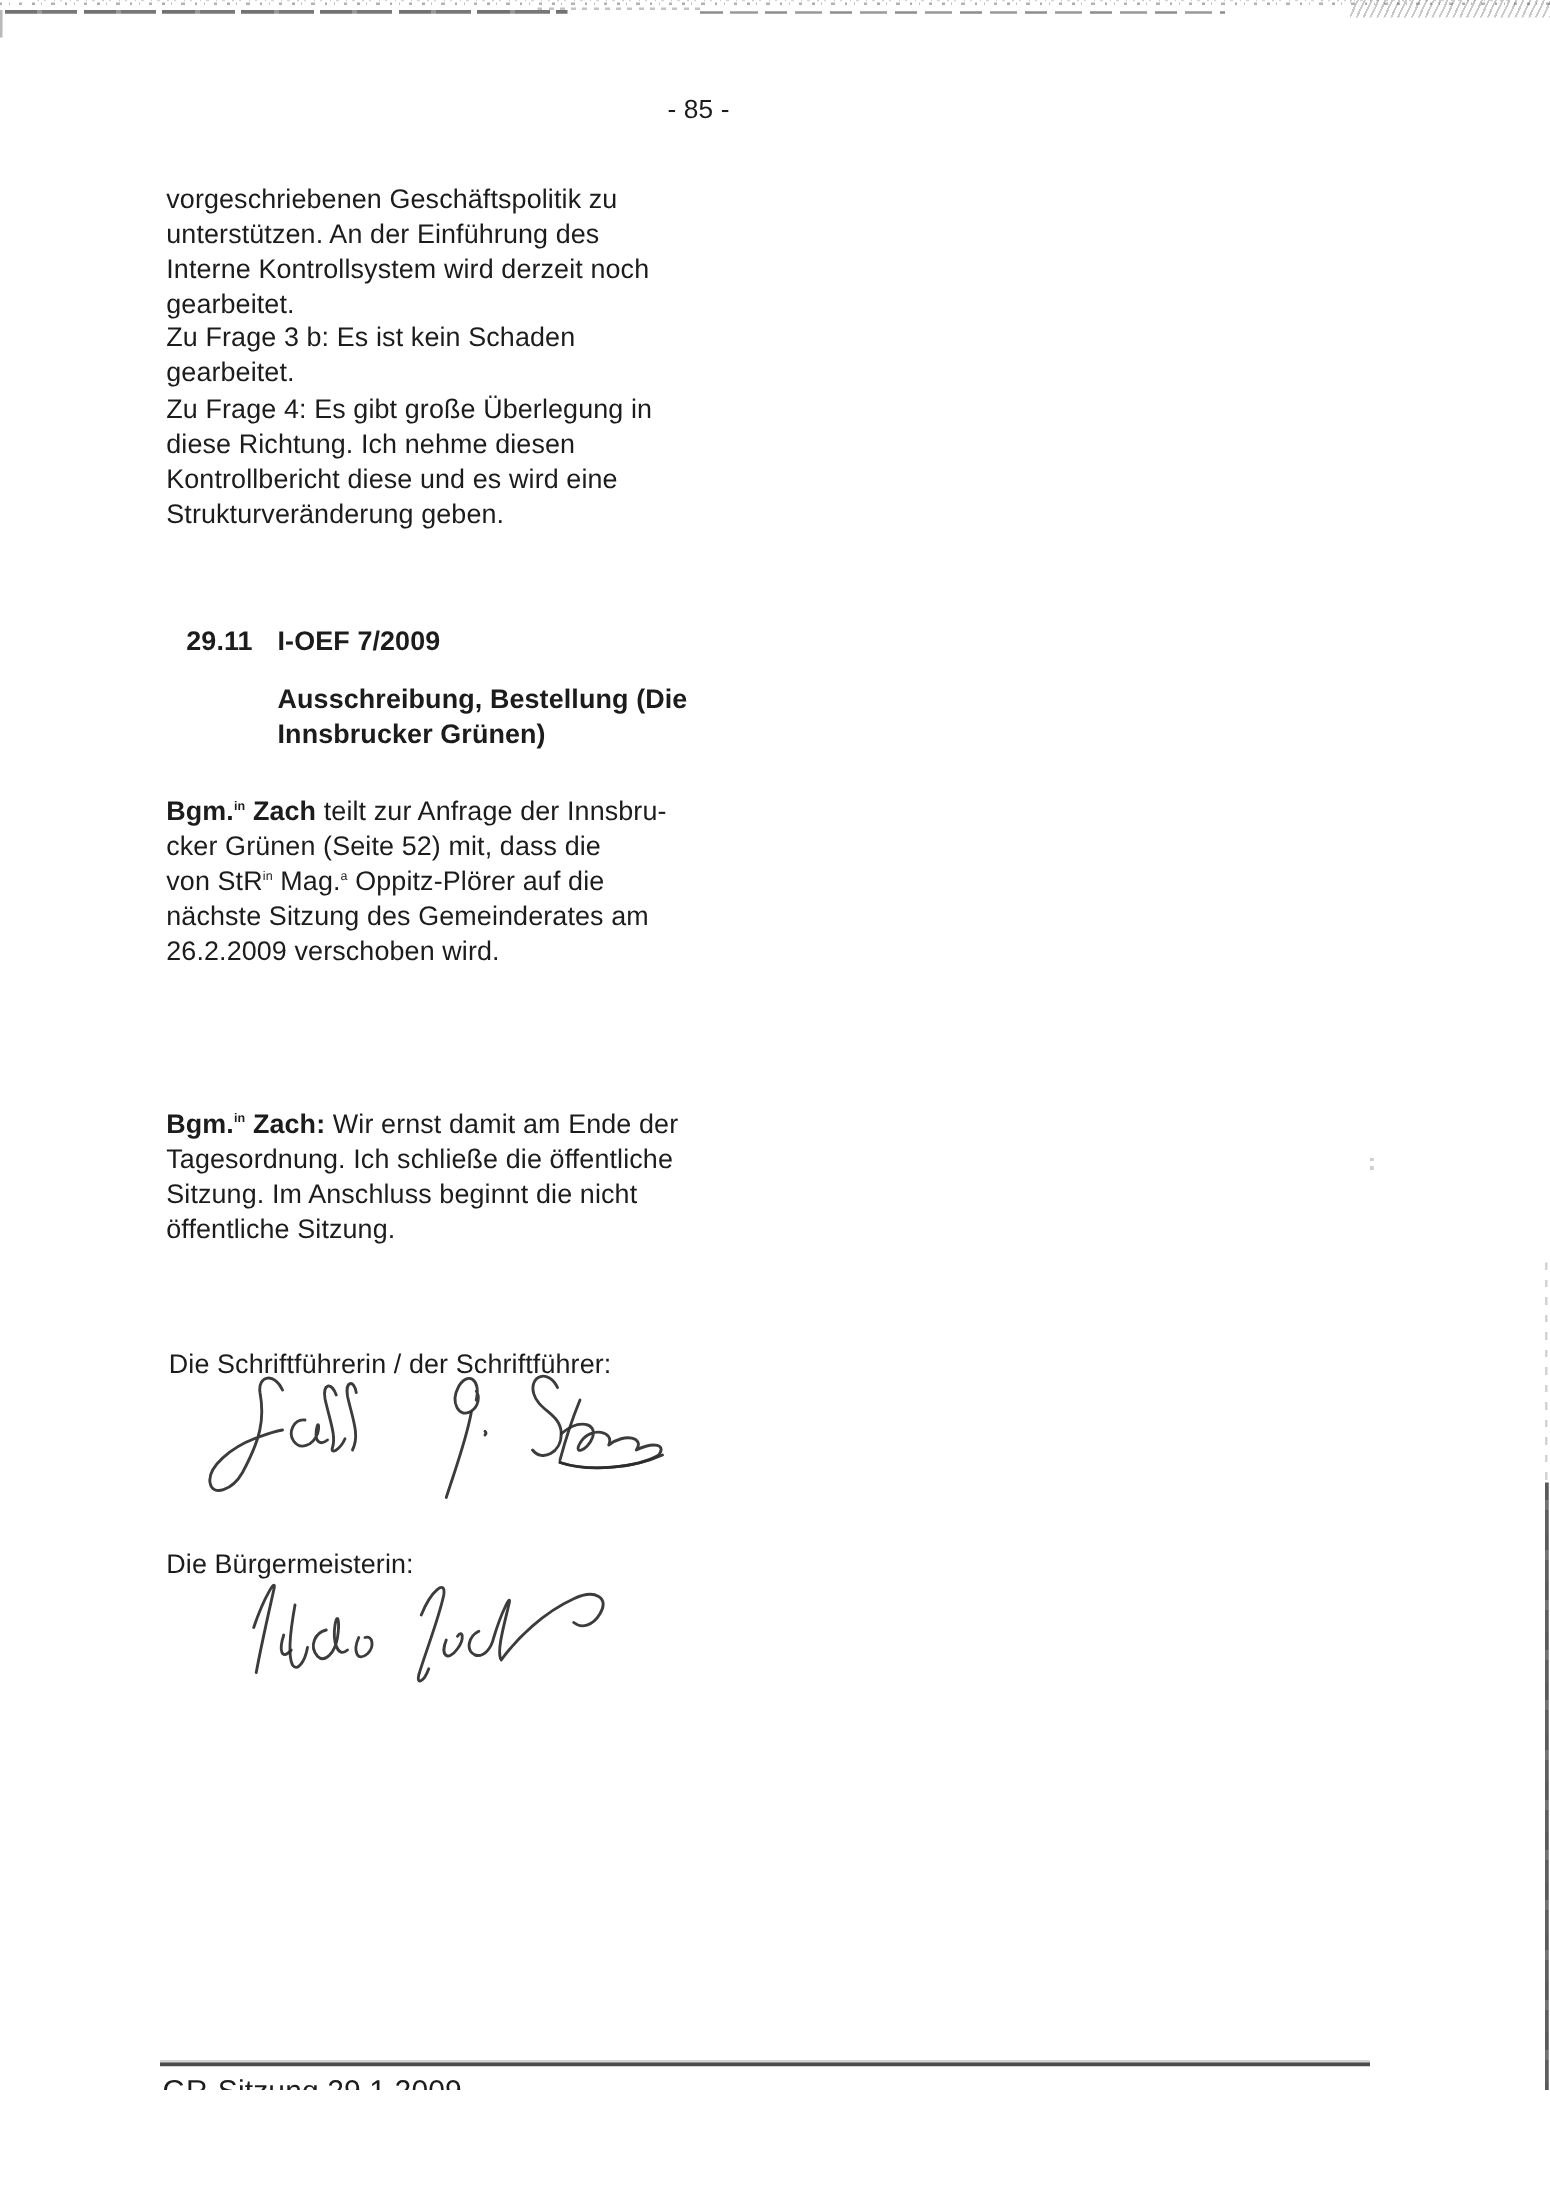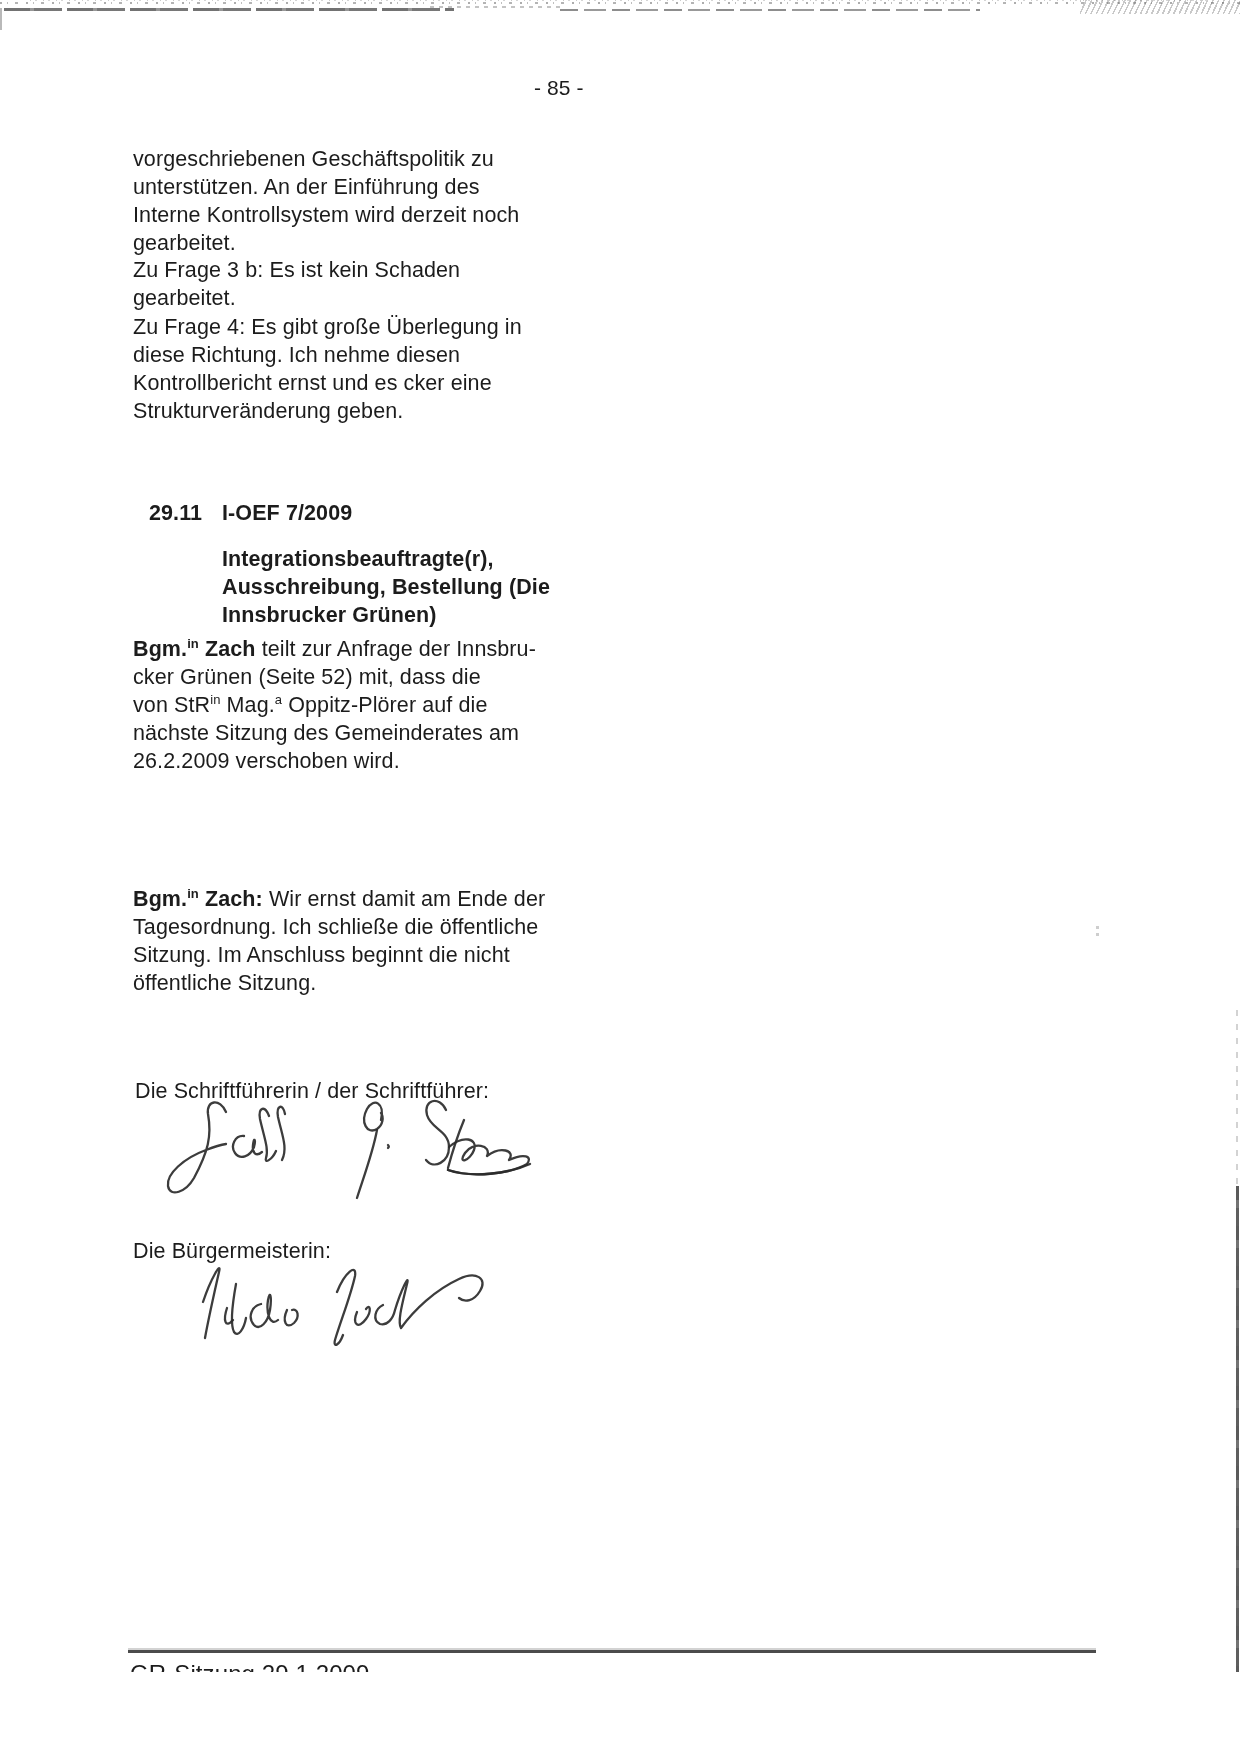--- a/index.html
+++ b/index.html
@@ -18,21 +18,21 @@
   }
   .txt {
     position: absolute;
     font-size: 21.5px;
     line-height: 28px;
     letter-spacing: 0.1px;
     white-space: nowrap;
   }
   .bold { font-weight: bold; }
   .sup {
-    font-size: 13px;
+    font-size: 10px;
     vertical-align: super;
     line-height: 0;
   }
   .section-row { display: flex; }
   .section-num { width: 73px; font-weight: bold; }
   .section-code { font-weight: bold; }
   .page-number { font-size: 21px; }
   .footer-text { font-size: 24px; }
   .footer-rule {
     position: absolute;
@@ -137,31 +137,30 @@
   </div>
 
   <div class="txt" style="left:133px; top:256px;">
     <div>Zu Frage 3 b: Es ist kein Schaden</div>
     <div>gearbeitet.</div>
   </div>
 
   <div class="txt" style="left:133px; top:313px;">
     <div>Zu Frage 4: Es gibt große Überlegung in</div>
     <div>diese Richtung. Ich nehme diesen</div>
-    <div>Kontrollbericht ernst und es cker eine</div>
+    <div>Kontrollbericht diese und es wird eine</div>
     <div>Strukturveränderung geben.</div>
   </div>
 
   <div class="txt section-row" style="left:149px; top:499px;justify-content:flex-end;">
     <span class="section-num">29.11</span>
     <span class="section-code">I-OEF 7/2009</span>
   </div>
 
   <div class="txt bold" style="left:222px; top:545px;">
-    <div>Integrationsbeauftragte(r),</div>
     <div>Ausschreibung, Bestellung (Die</div>
     <div>Innsbrucker Grünen)</div>
   </div>
 
   <div class="txt" style="left:133px; top:635px;">
     <div>
       <span class="bold">Bgm.</span><span class="bold sup">in</span><span class="bold"> Zach</span><span> teilt zur Anfrage der Innsbru-</span>
     </div>
     <div>cker Grünen (Seite 52) mit, dass die</div>
     <div>

